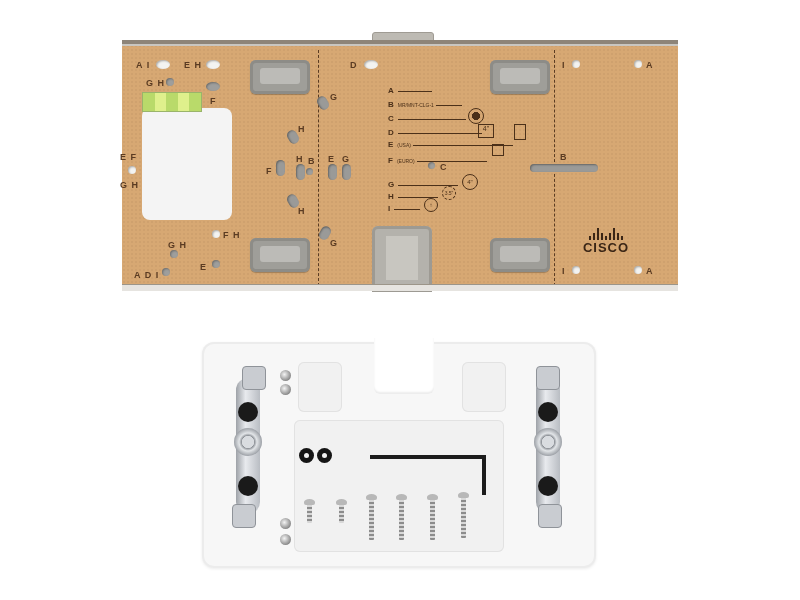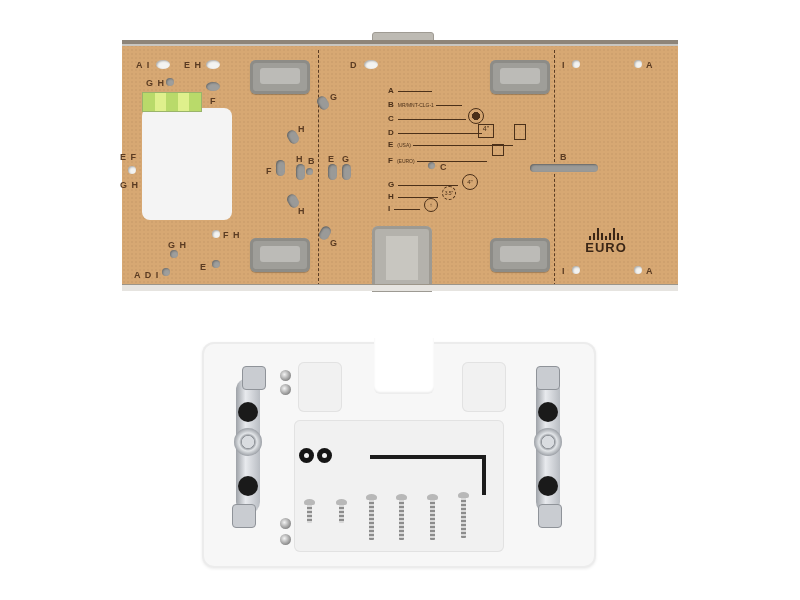--- a/index.html
+++ b/index.html
@@ -162,21 +162,21 @@
     <span style="height:4px"></span>
       <span style="height:7px"></span>
       <span style="height:12px"></span>
       <span style="height:7px"></span>
       <span style="height:4px"></span>
       <span style="height:7px"></span>
       <span style="height:12px"></span>
       <span style="height:7px"></span>
       <span style="height:4px"></span>
   </div>
-  <div id="cisco-text">EURO</div>
+  <div id="cisco-text">CISCO</div>
 </div>
 
 <div id="tray" class="abs"></div>
 <div id="tray-notch" class="abs"></div>
 <div class="well" style="left:298px;top:362px;width:44px;height:50px;"></div>
 <div class="well" style="left:462px;top:362px;width:44px;height:50px;"></div>
 <div class="well" style="left:294px;top:420px;width:210px;height:132px;"></div>
 
 <div class="bracket abs" style="left:230px;top:366px;">
   <div class="plate"></div>

